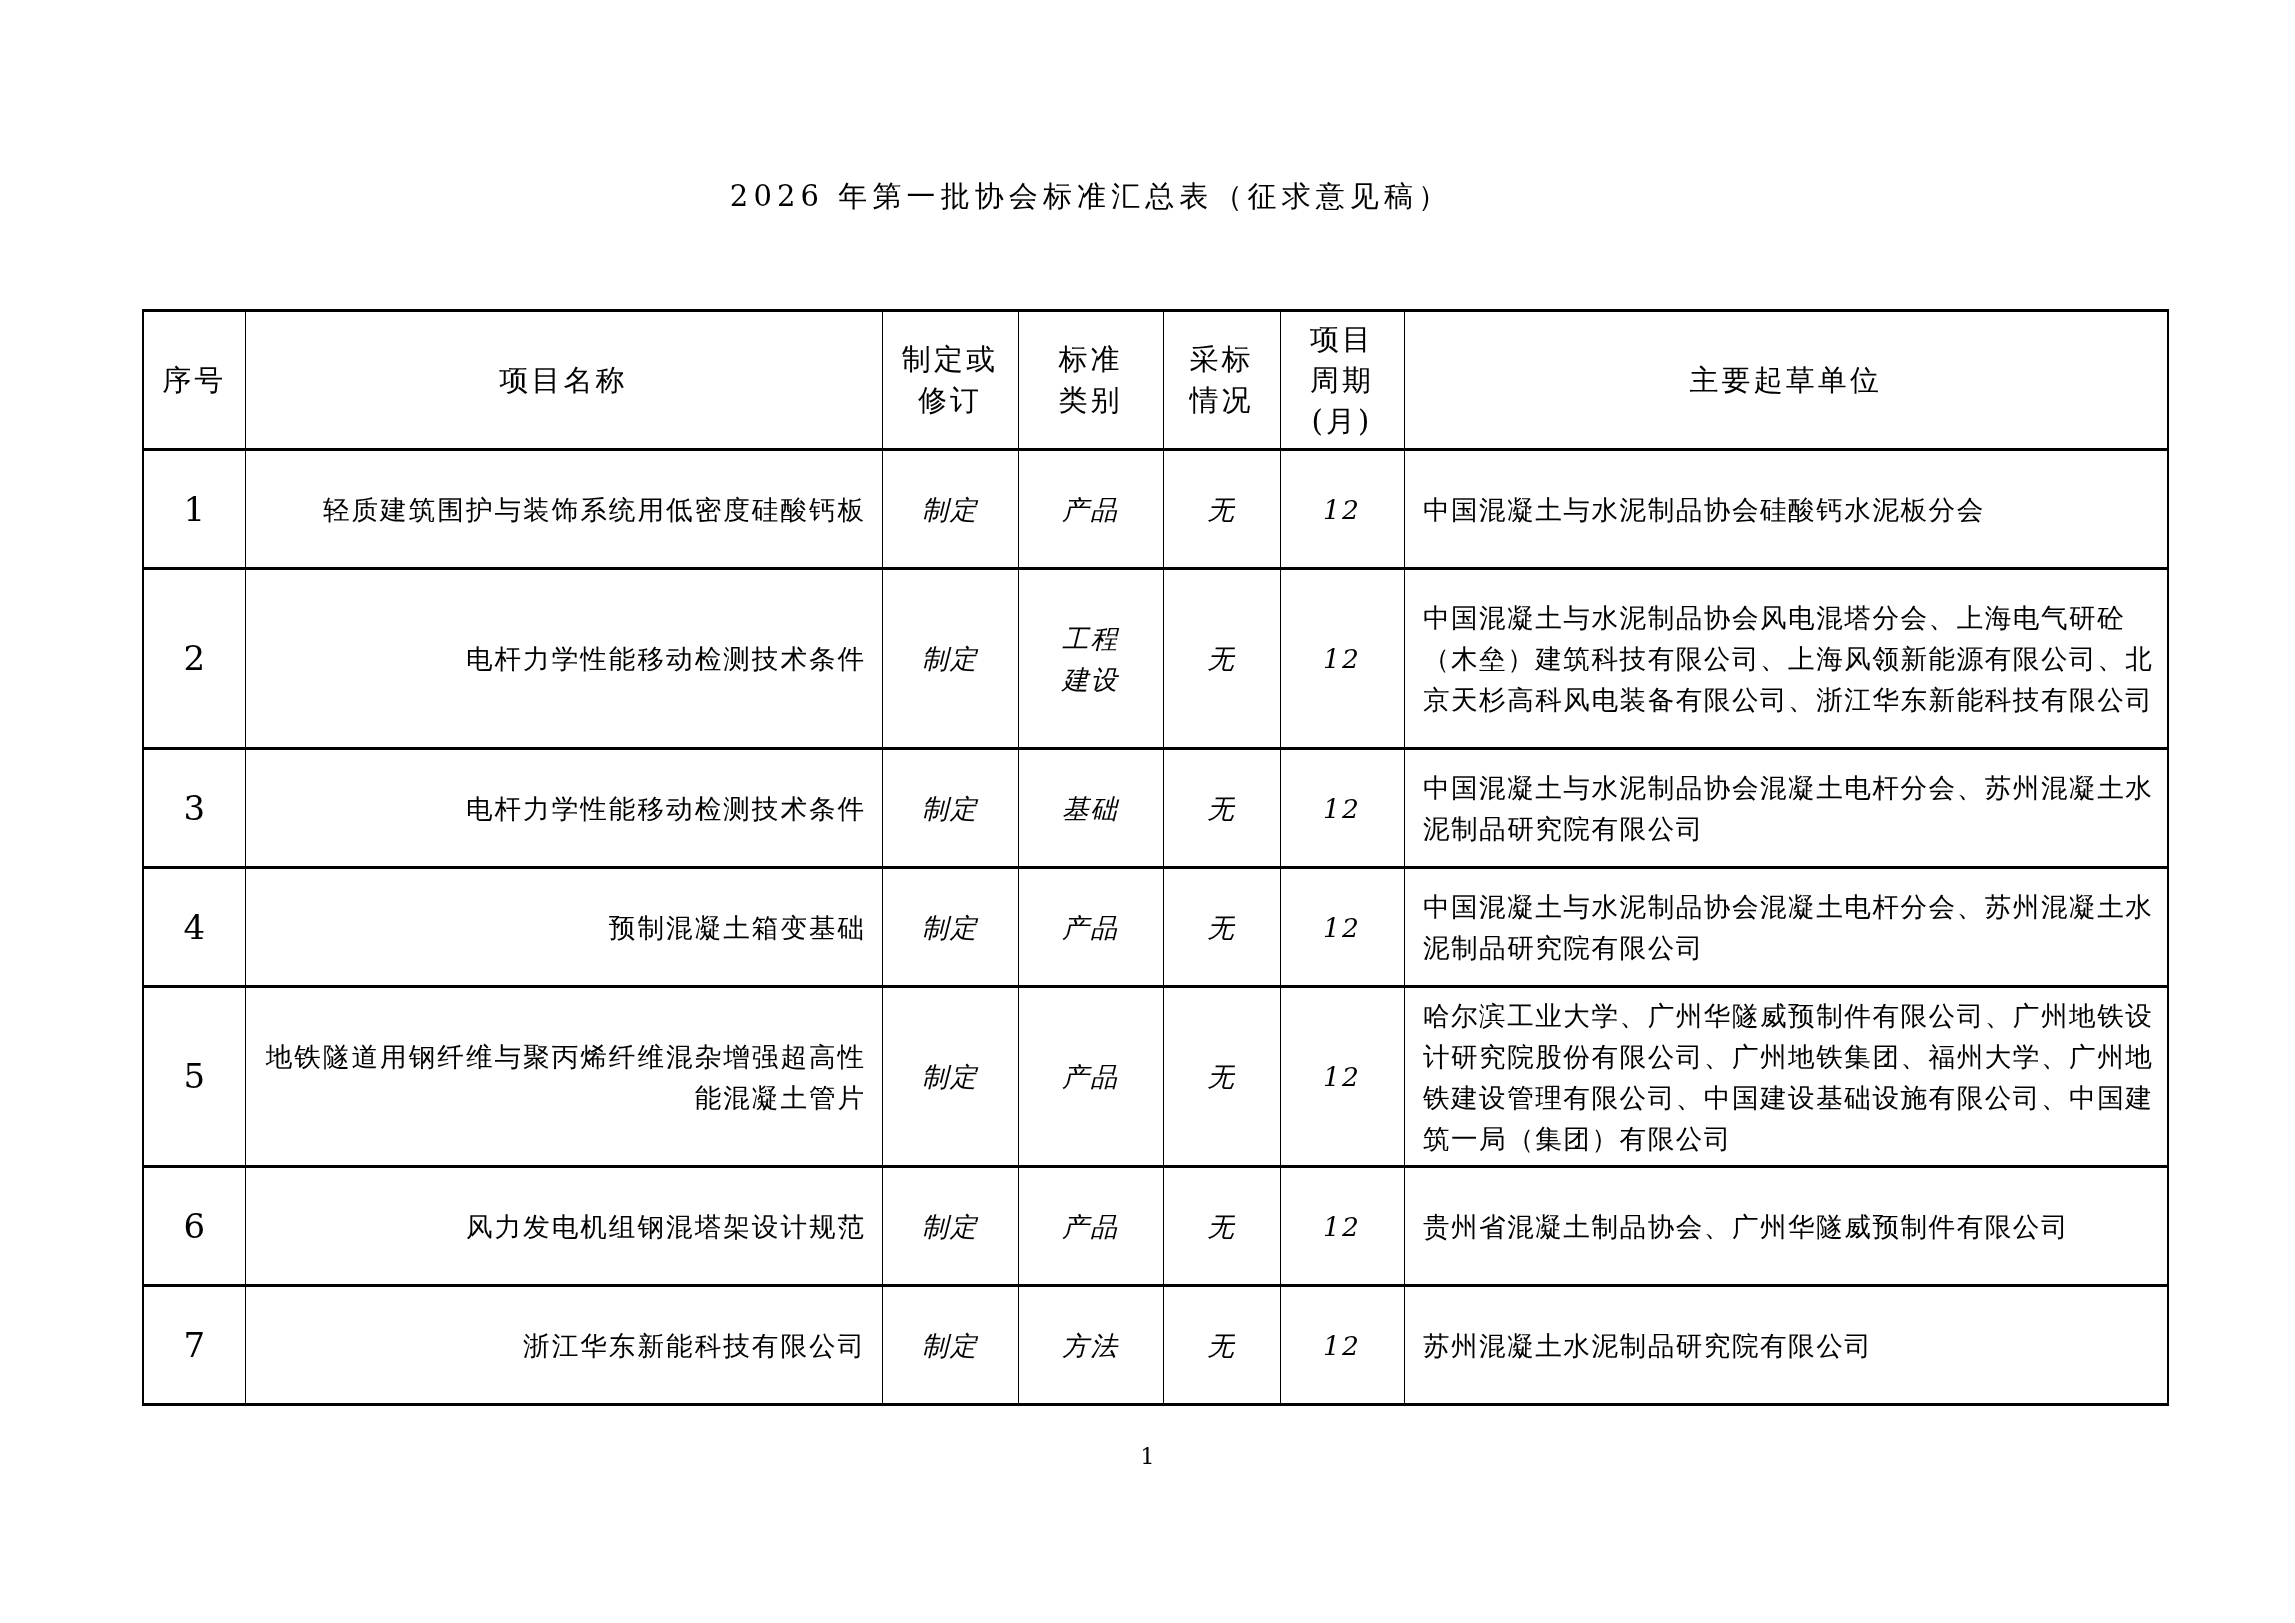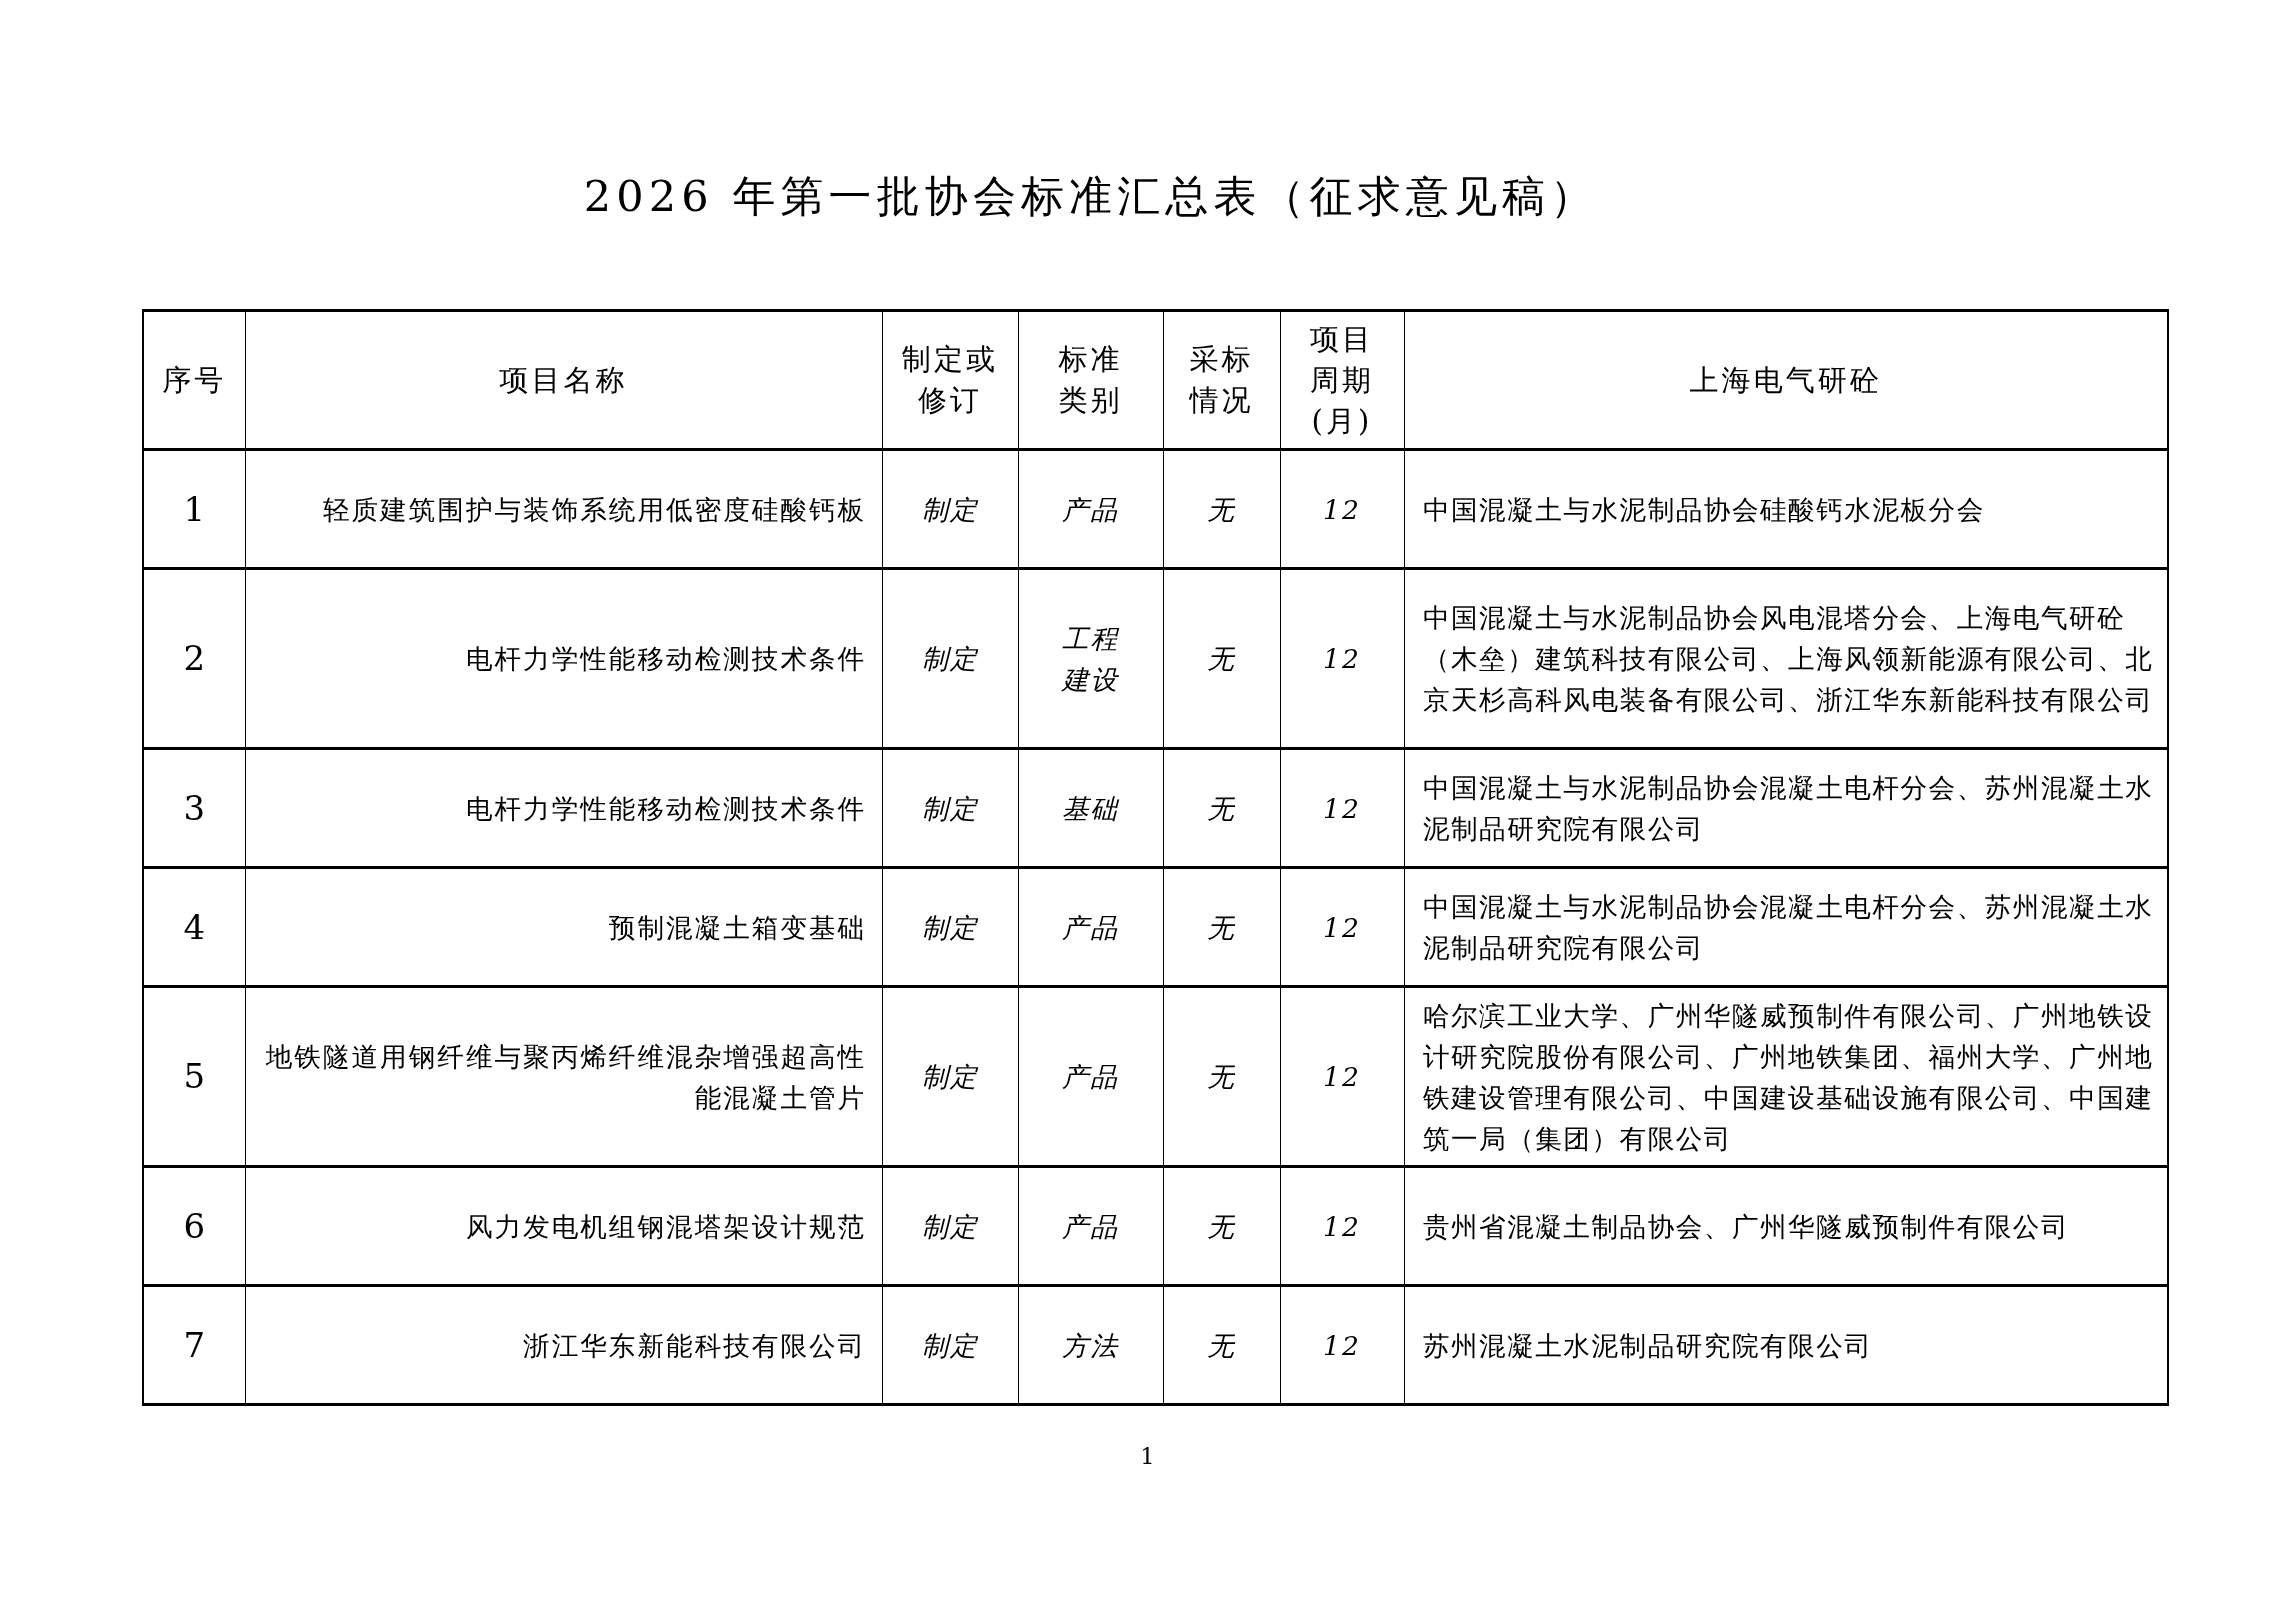--- a/index.html
+++ b/index.html
@@ -1,19 +1,19 @@
 <!DOCTYPE html>
 <html style="font-size:8.2px"><head>
 <meta charset="utf-8">
 <style>
   html, body { margin: 0; padding: 0; background: #ffffff; }
   body { width: 2295px; height: 1623px; position: relative; overflow: hidden;
          font-family: "DejaVu Serif", "Liberation Serif", serif; color: #000; }
   .title { position: absolute; left: 0; width: 2182px; top: 163px; text-align: center;
-           font-size: 43px; letter-spacing: 5.1px; line-height: 66px; }
+           font-size: 29px; letter-spacing: 5.1px; line-height: 66px; }
   table.summary { position: absolute; left: 142px; top: 309px; width: 2026px;
                   border-collapse: collapse; table-layout: fixed; border: 2.6px solid #000; }
   table.summary th, table.summary td { border-left: 1.5px solid #000; border-right: 1.5px solid #000;
                   border-top: 3.1px solid #000; border-bottom: 3.1px solid #000;
                   padding: 0; vertical-align: middle; font-weight: normal; }
   table.summary th { font-size: 29px; line-height: 41px; letter-spacing: 3.1px; text-align: center; }
   table.summary td { font-size: 26.6px; line-height: 41px; }
   .c-no { text-align: center; font-size: 34px !important; }
   .c-name { text-align: right; padding-left: 17.4px !important; padding-right: 15.3px !important; letter-spacing: 2px; }
   .c-center { text-align: center; letter-spacing: 2px; font-style: italic; }
@@ -54,21 +54,21 @@
       </th>
       <th class="stack">
         <span>采标</span>
         <span>情况</span>
       </th>
       <th class="stack">
         <span>项目</span>
         <span>周期</span>
         <span>(月)</span>
       </th>
-      <th>上海电气研砼</th>
+      <th>主要起草单位</th>
     </tr>
   </thead>
   <tbody>
     <tr class="row-s">
       <td class="c-no">1</td>
       <td class="c-name">轻质建筑围护与装饰系统用低密度硅酸钙板</td>
       <td class="c-center">制定</td>
       <td class="c-center stack">
           <span>产品</span>
         </td>

